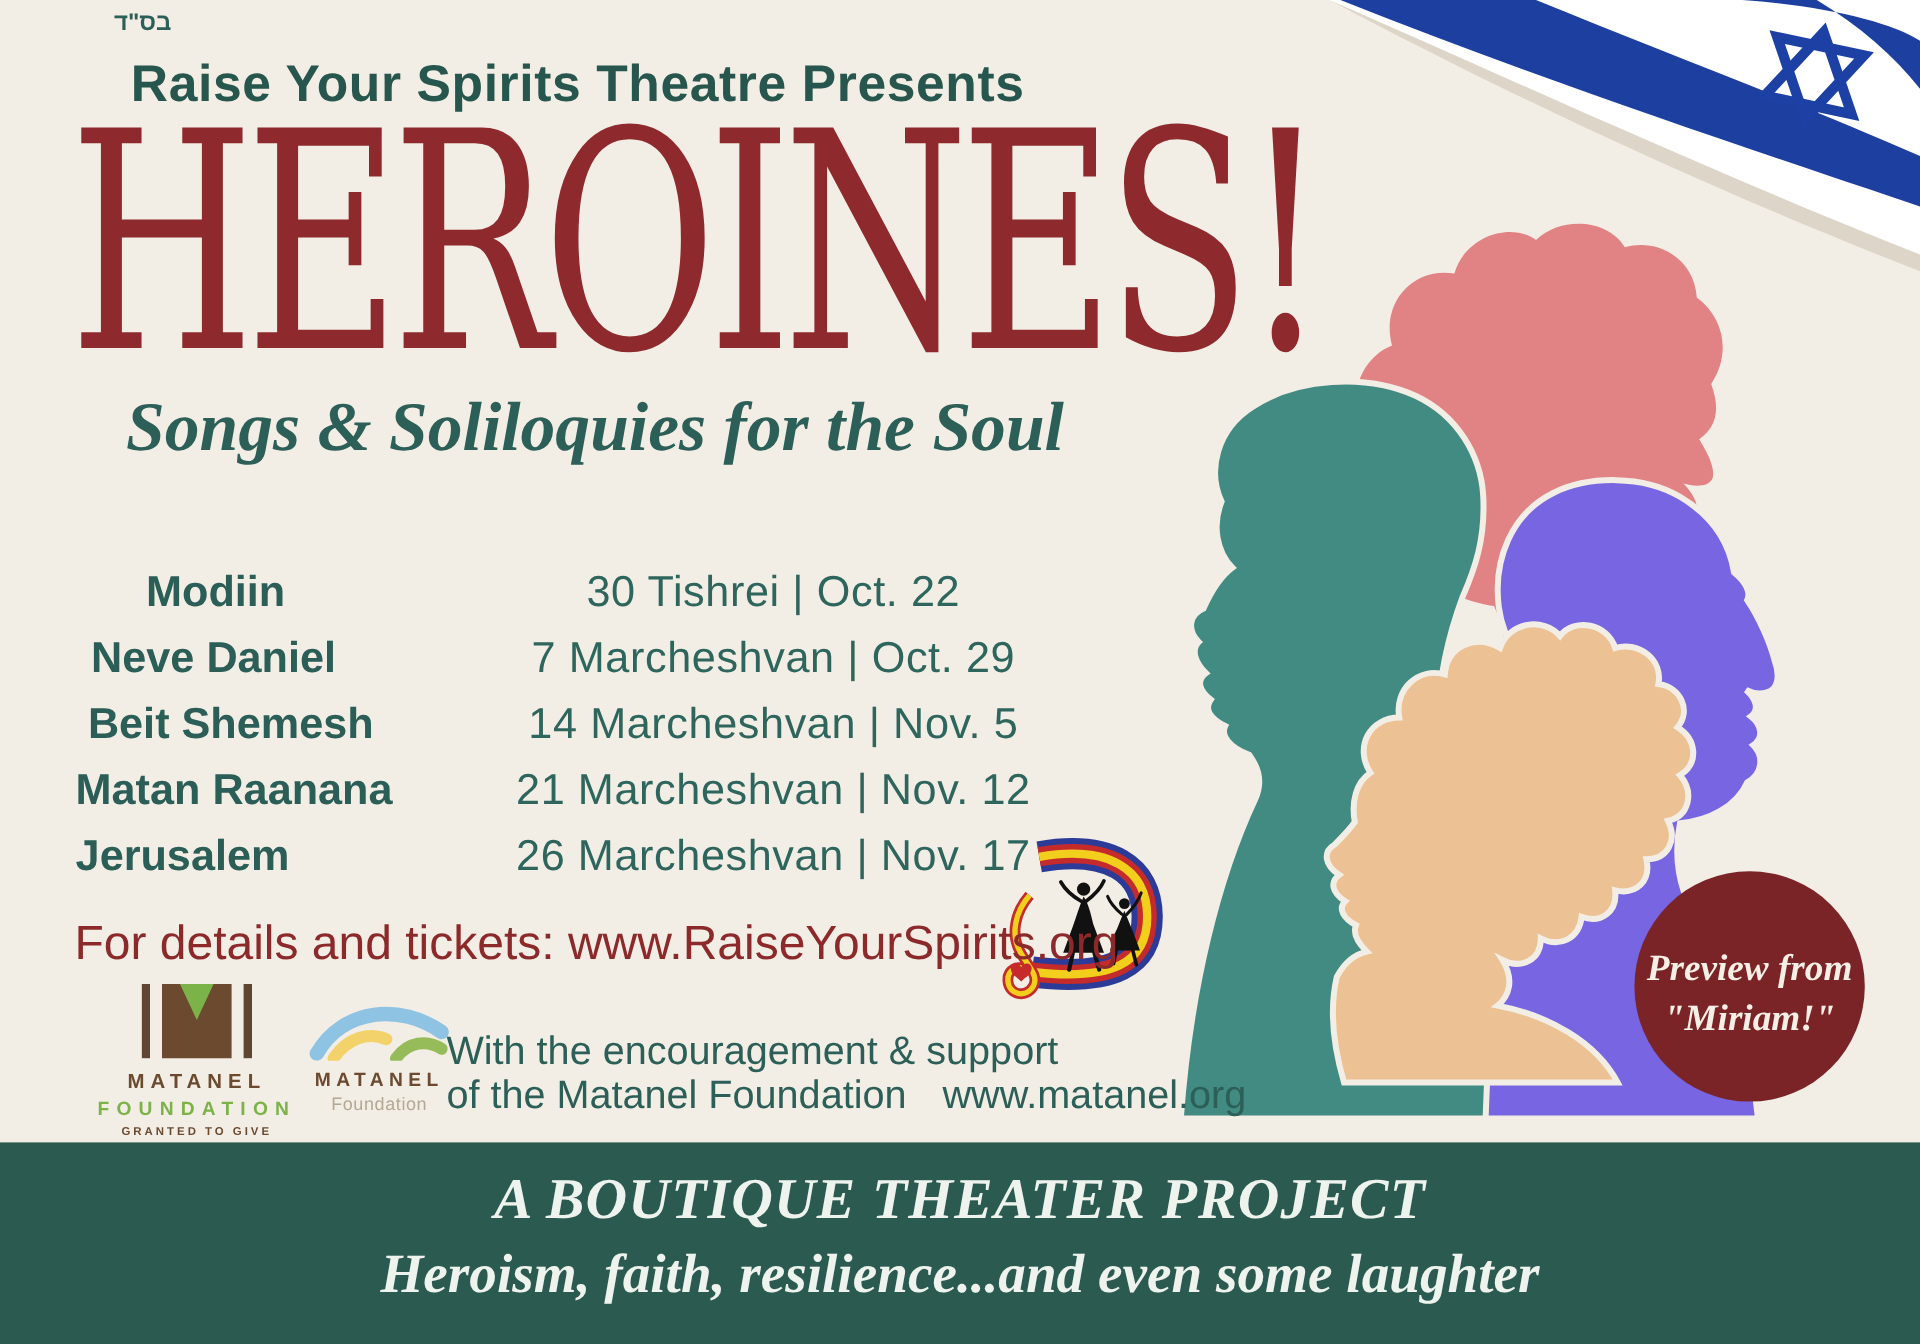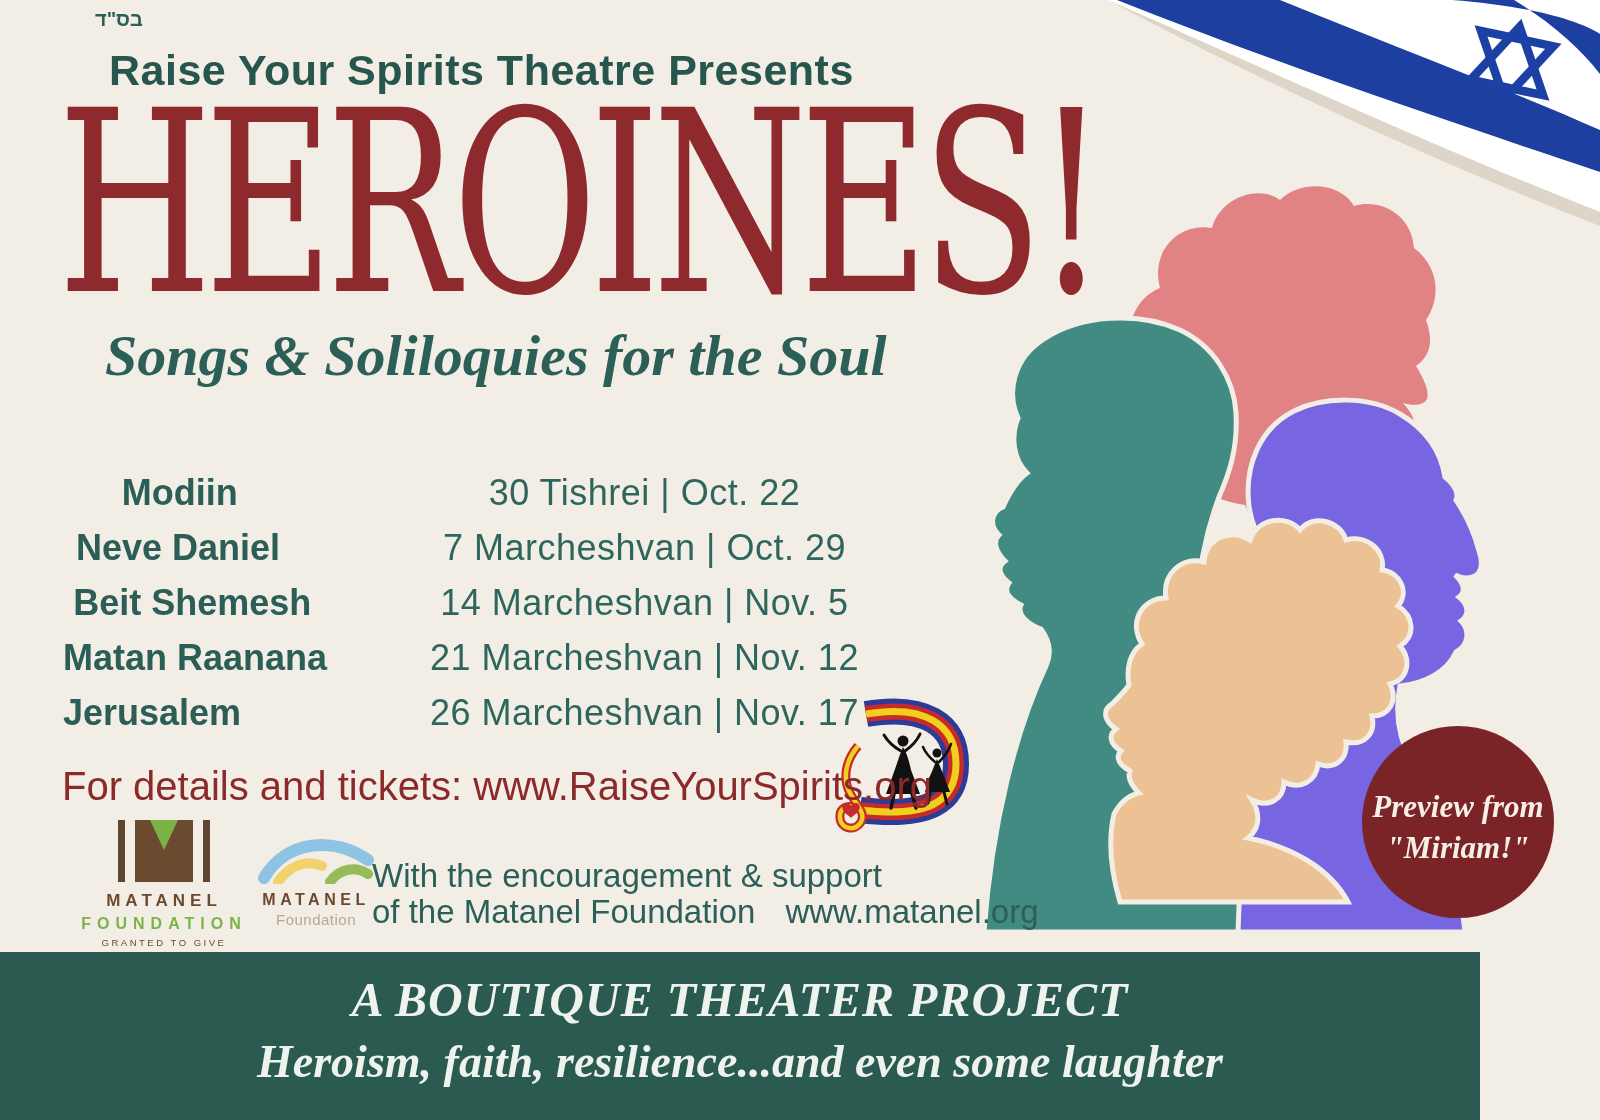--- a/index.html
+++ b/index.html
@@ -20,33 +20,33 @@
   .by-women{left:63px;top:412px;font-size:34px;font-weight:bold;letter-spacing:7px;color:#8e2b36;white-space:nowrap;}
   .schedule{left:63px;top:472px;}
   .sched-row{display:flex;height:55px;align-items:flex-start;justify-content:center;}
   .sched-city{width:367px;font-size:36px;font-weight:bold;color:#2b5e57;}
   .sched-date{font-size:36px;font-weight:normal;color:#2e665e;letter-spacing:.5px;white-space:nowrap;}
   .tickets{left:62px;top:764px;font-size:40px;color:#8c2a2b;white-space:nowrap;}
   .logo-block{text-align:center;}
   .fnd{left:78px;top:820px;width:172px;}
   .fnd-name{font-size:17px;font-weight:bold;letter-spacing:5px;color:#6b4a2f;margin-top:5px;}
   .fnd-line2{font-size:16px;font-weight:bold;letter-spacing:6px;color:#7cb348;margin-top:4px;}
-  .fnd-line3{font-size:9.5px;font-weight:normal;letter-spacing:2.5px;color:#6b4a2f;margin-top:4px;}
+  .fnd-line3{font-size:9.5px;font-weight:bold;letter-spacing:2.5px;color:#6b4a2f;margin-top:4px;}
   .spn{left:250px;top:826px;width:132px;}
   .spn-name{font-size:16px;font-weight:bold;letter-spacing:4.5px;color:#6b4a2f;margin-top:3px;}
   .spn-line2{font-size:15px;color:#b3a893;letter-spacing:.5px;margin-top:2px;}
   .support{left:372px;top:858px;font-size:33px;color:#2c5f58;line-height:36px;white-space:nowrap;}
   .support .url{margin-left:30px;}
   .badge{
     left:1362px;top:726px;width:192px;height:192px;border-radius:50%;
     background:#7b2427;color:#f5efe6;text-align:center;
     font-family:"Liberation Serif",serif;font-style:italic;font-weight:bold;
     font-size:31px;line-height:41px;box-sizing:border-box;padding-top:60px;
   }
-  .band{left:0;top:952px;width:1480px;height:168px;background:#2b5a50;color:#eef3ee;text-align:center;}
+  .band{left:0;top:952px;width:1600px;height:168px;background:#2b5a50;color:#eef3ee;text-align:center;}
   .band-line1{margin-top:20px;font-family:"Liberation Serif",serif;font-style:italic;font-weight:bold;
     font-size:48px;letter-spacing:1px;}
   .band-line2{margin-top:8px;font-family:"Liberation Serif",serif;font-style:italic;font-weight:bold;
     font-size:46px;}
 </style>
 </head>
 <body>
 
 <div class="poster">
 

